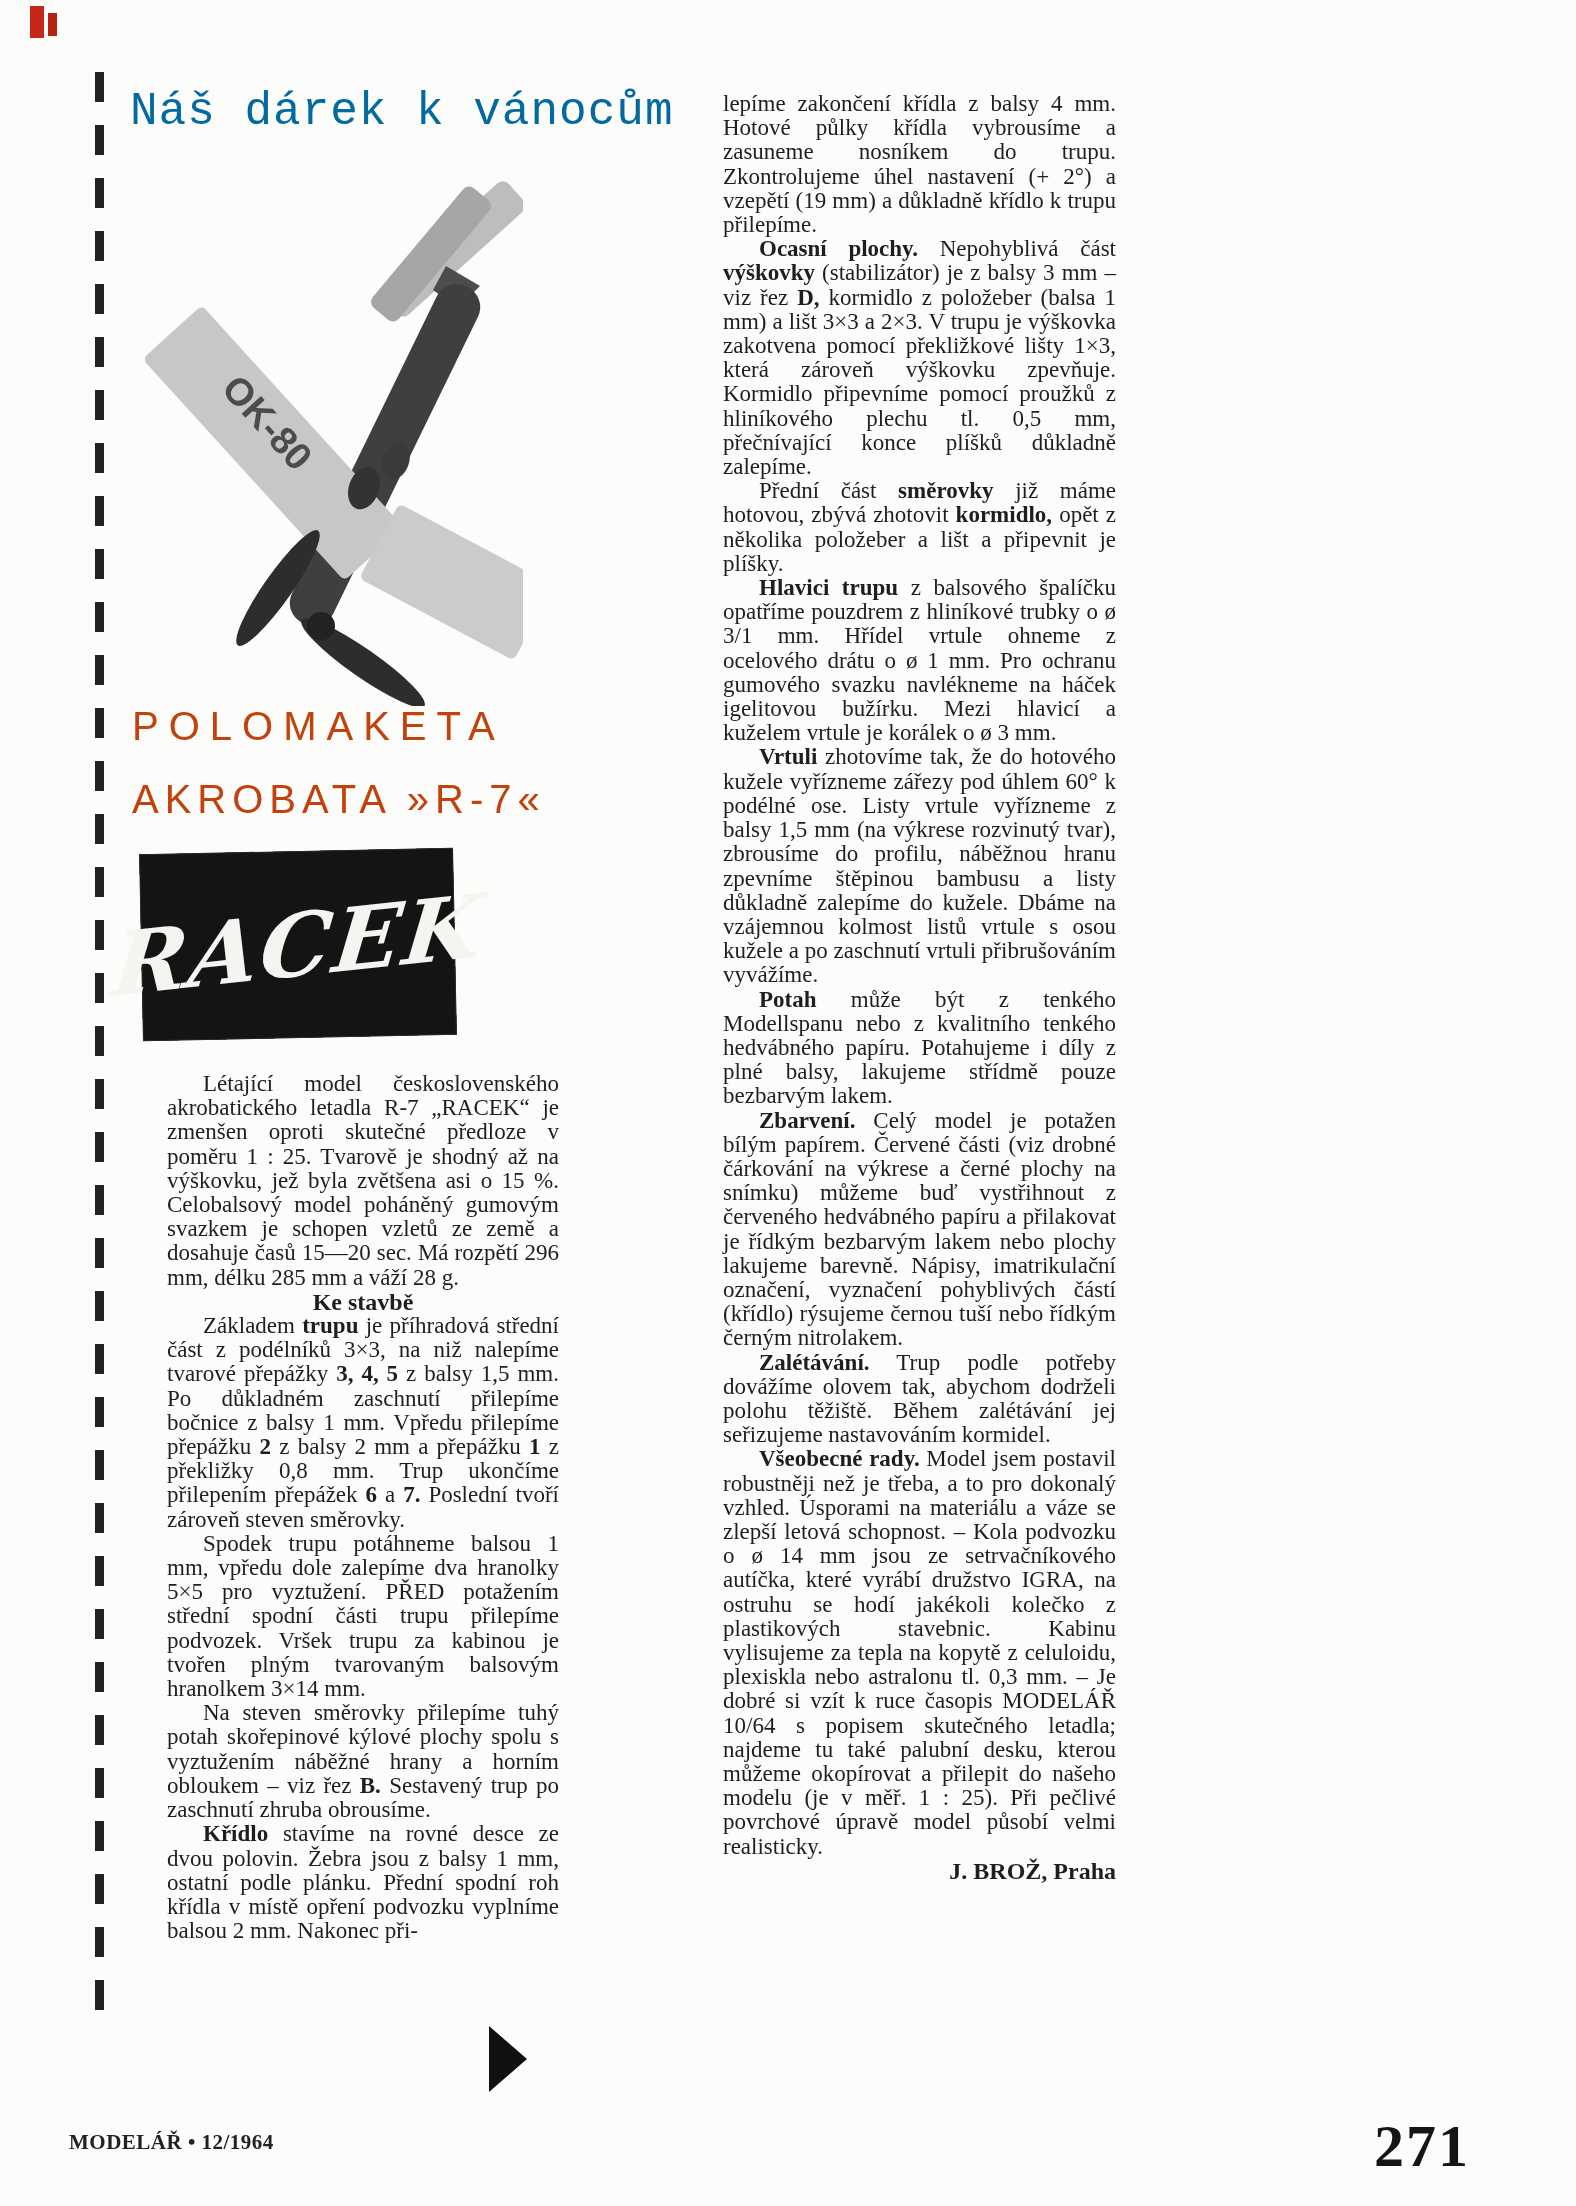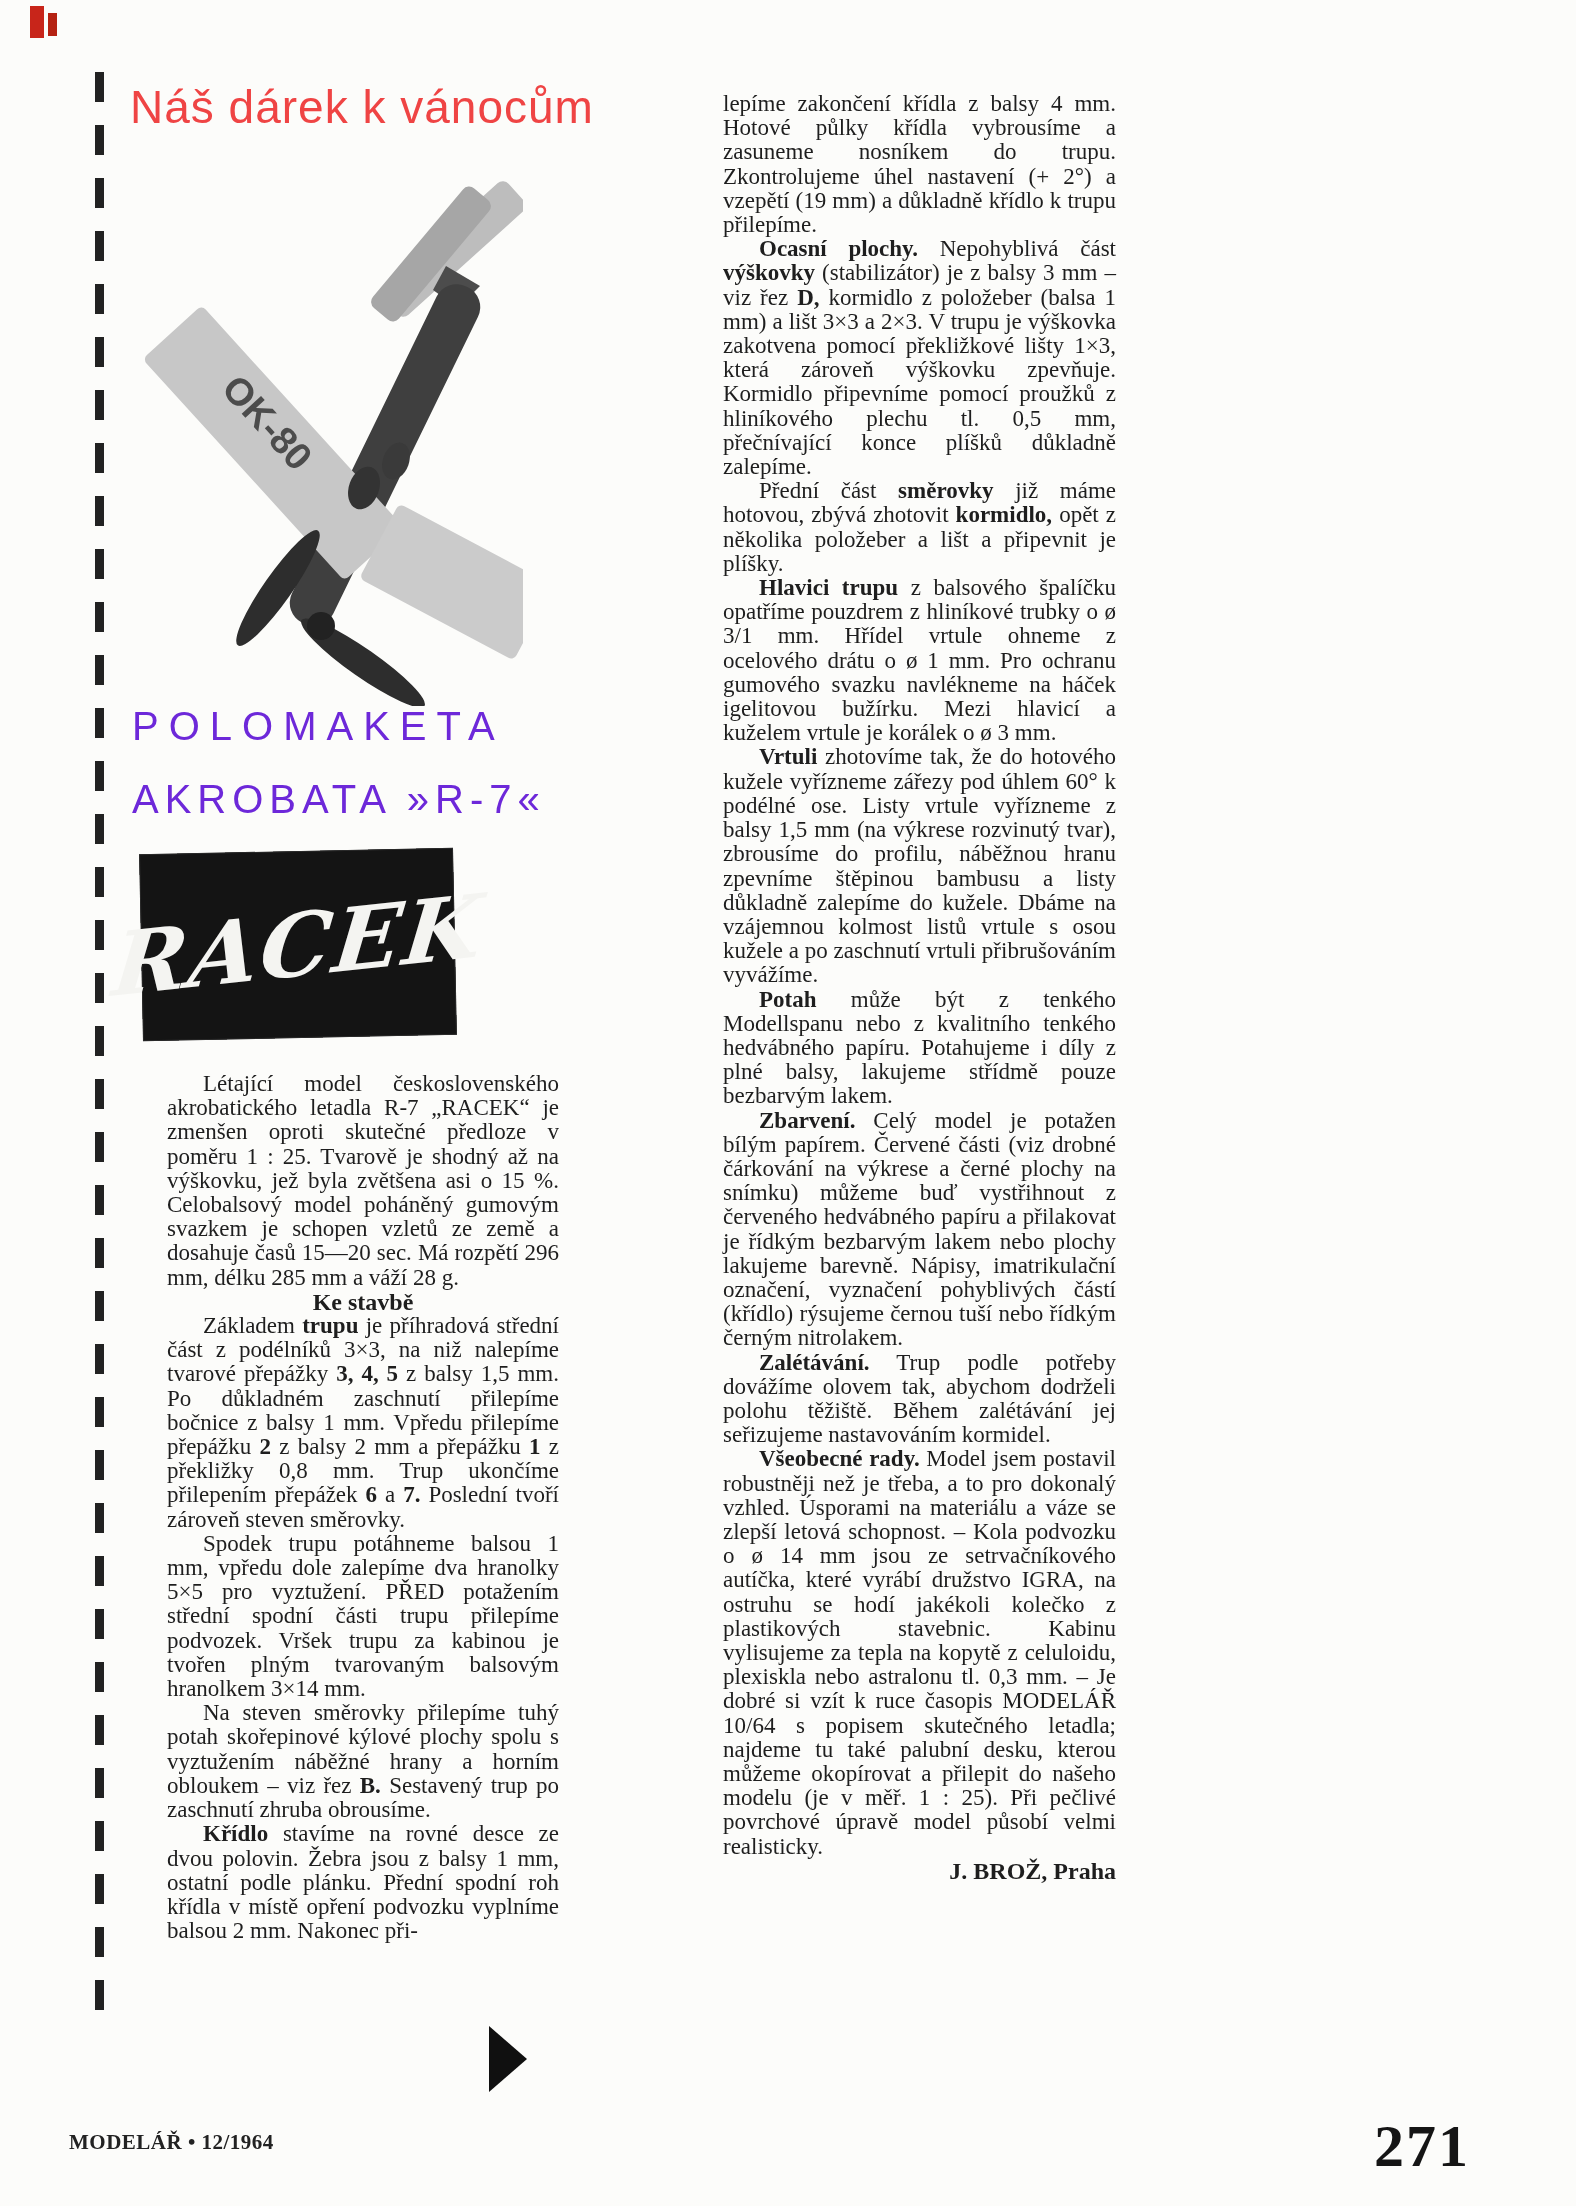--- a/index.html
+++ b/index.html
@@ -5,29 +5,29 @@
   html,body{margin:0;padding:0;background:#e9e9e7;}
   .page{position:relative;width:1576px;height:2206px;background:#fcfcfa;overflow:hidden;
         font-family:"Liberation Serif",serif;color:#1d1d1d;}
 
   
   .fold-line{position:absolute;left:95px;top:72px;width:9px;height:1938px;
     background:repeating-linear-gradient(to bottom,#222 0 30px,transparent 30px 53px);}
   .reg-a{position:absolute;left:30px;top:6px;width:14px;height:32px;background:#c8251a;}
   .reg-b{position:absolute;left:48px;top:13px;width:9px;height:23px;background:#b52212;}
 
-  .title{position:absolute;left:130px;top:80px;width:420px;white-space:nowrap;
-    font-family:Liberation Sans, sans-serif;font-weight:500;font-size:46px;
-    letter-spacing:1px;color:#ef4444;}
+  .title{position:absolute;left:130px;top:86px;width:420px;white-space:nowrap;
+    font-family:Liberation Mono, monospace;font-weight:500;font-size:46px;
+    letter-spacing:1px;color:#0369a1;}
 
   .photo{position:absolute;left:128px;top:158px;width:395px;height:548px;}
   .photo svg{display:block;width:100%;height:100%;}
 
   .h-line{position:absolute;left:132px;font-family:"Liberation Sans",sans-serif;
-    font-weight:500;color:#6d28d9;font-size:40px;white-space:nowrap;}
+    font-weight:500;color:#c2410c;font-size:40px;white-space:nowrap;}
   .h-line1{top:704px;letter-spacing:10px;}
   .h-line2{top:777px;letter-spacing:6px;}
 
   .racek{position:absolute;left:141px;top:851px;width:314px;height:187px;background:#141414;
     transform:rotate(-1.2deg);display:flex;align-items:center;justify-content:center;
     box-shadow:0 0 0 1px #2a2a2a inset;}
   .racek-text{font-family:"DejaVu Serif",serif;font-style:italic;font-weight:bold;
     font-size:88px;color:#f4f4f1;transform:skewX(-12deg) rotate(-5deg);letter-spacing:2px;}
 
   .col{position:absolute;font-size:23px;line-height:24.2px;text-align:justify;color:#1e1e1e;}

